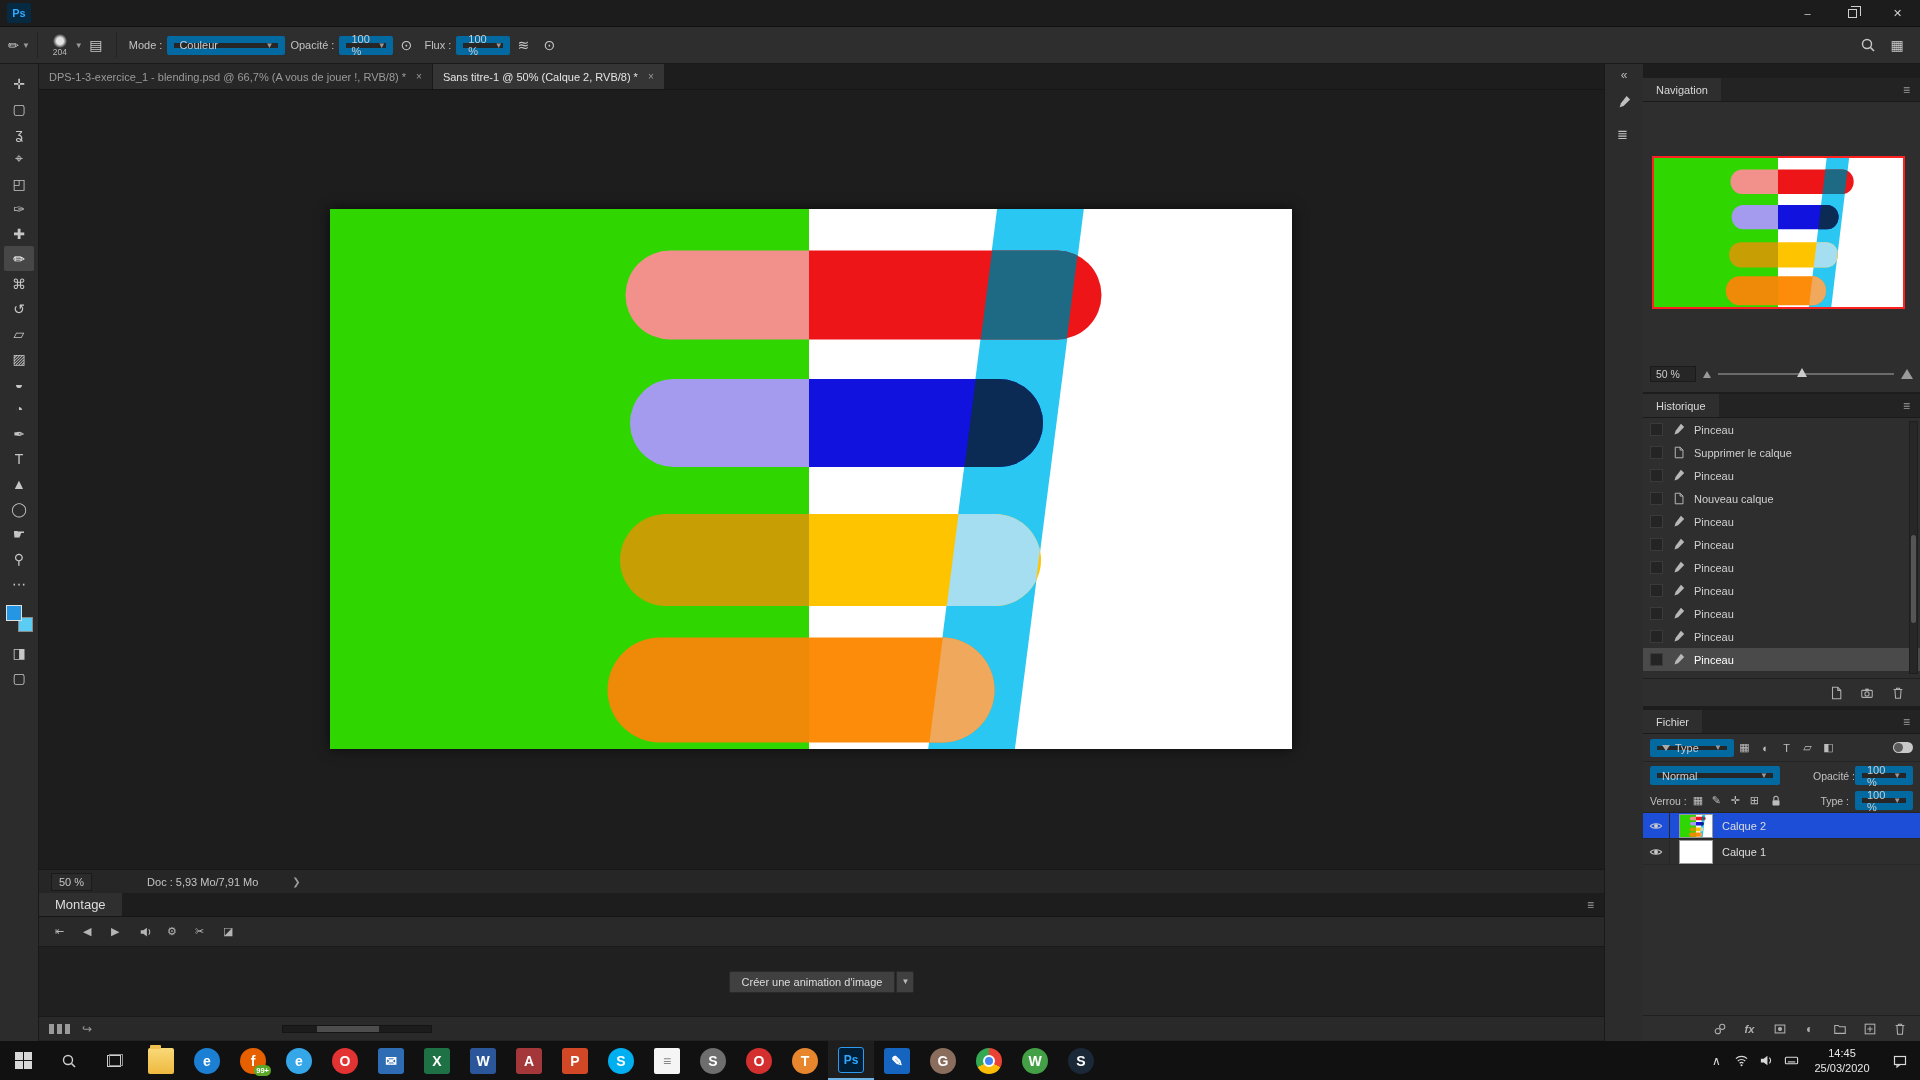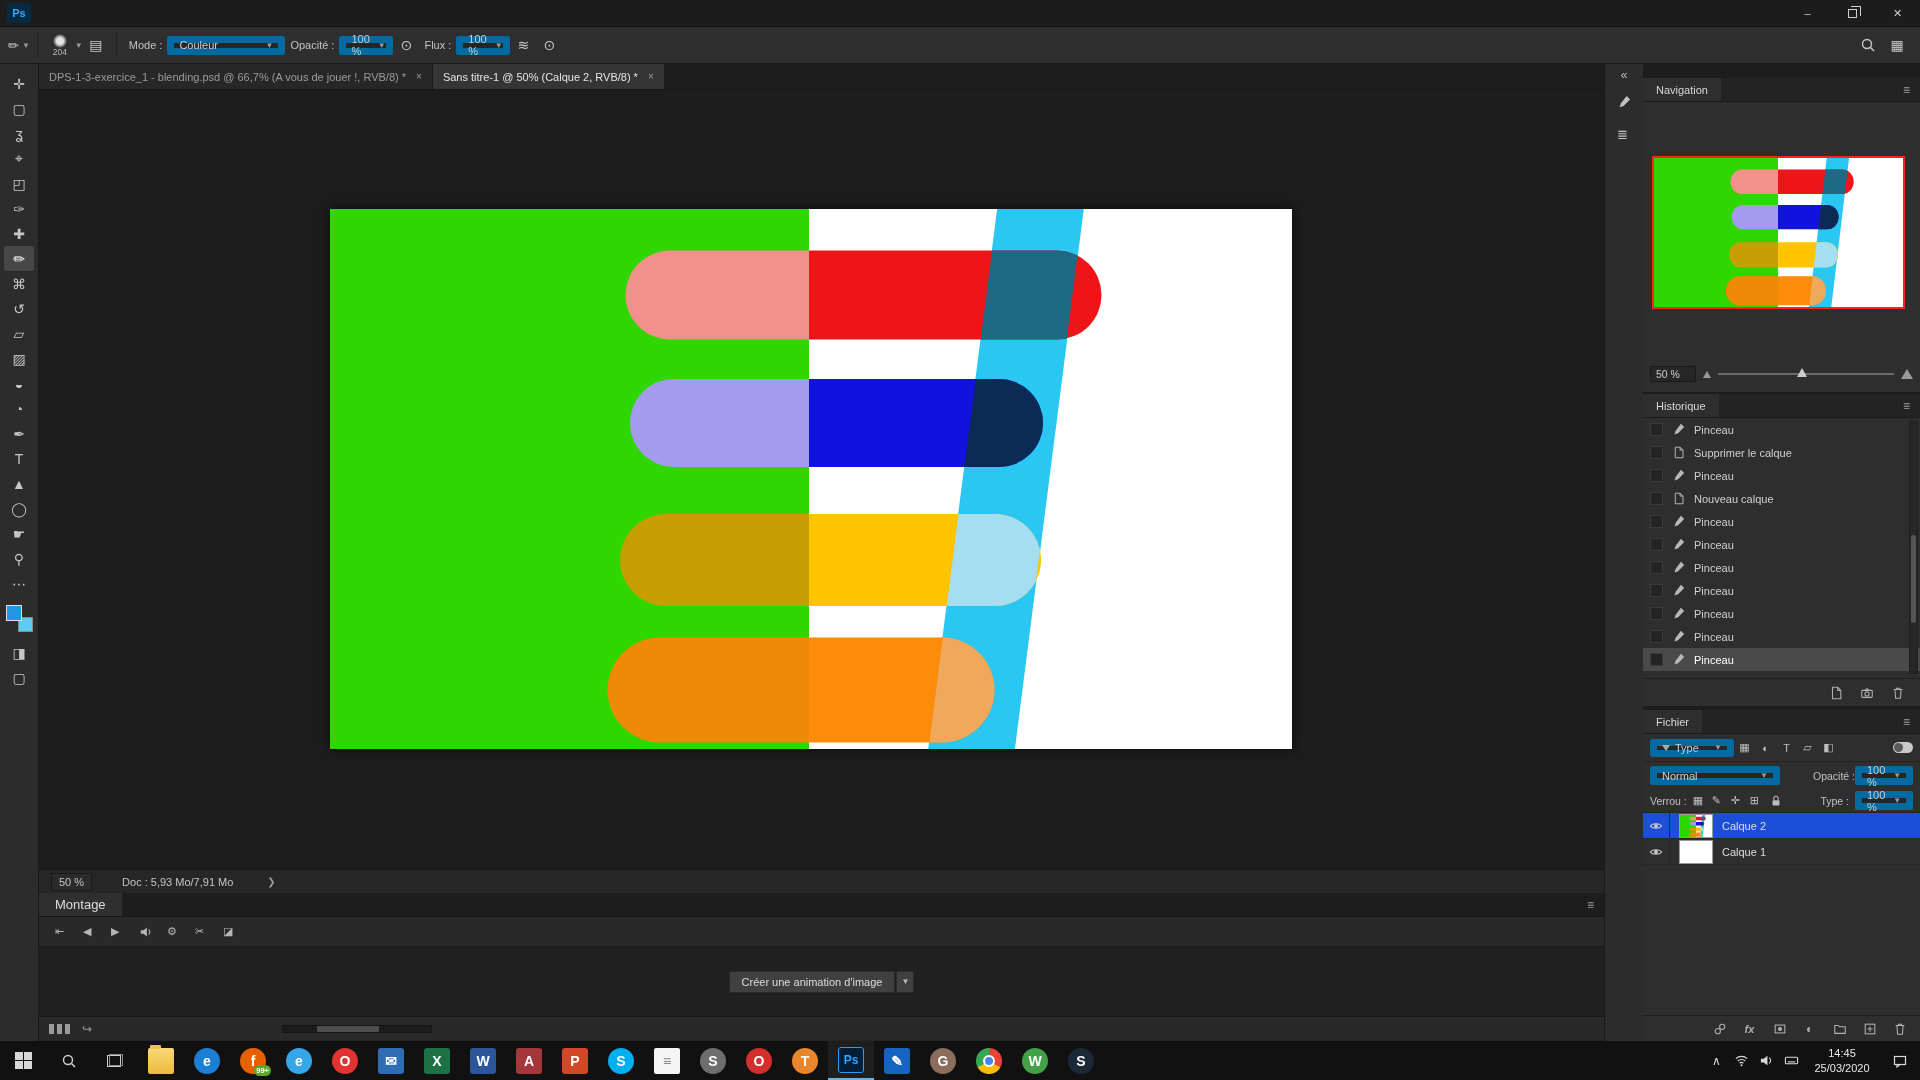--- a/index.html
+++ b/index.html
@@ -46,21 +46,21 @@
   .doc-tab { display:flex; align-items:center; padding:0 10px; font-size:11px; white-space:nowrap; }
   .doc-tab.inactive { background:#272727; color:#9a9a9a; border-right:1px solid #191919; }
   .doc-tab.active { background:#353535; color:#e4e4e4; }
   .tab-close { margin-left:10px; font-size:10px; color:#9a9a9a; }
 
   #canvas { position:absolute; left:0; top:26px; width:100%; height:779px; background:#1d1d1d; overflow:hidden; }
   #document { position:absolute; left:291px; top:119px; width:962px; height:540px; box-shadow:0 0 12px rgba(0,0,0,0.65); }
 
   #statusbar { position:absolute; left:0; top:805px; width:100%; height:24px; background:#262626; border-top:1px solid #171717; display:flex; align-items:center; font-size:11px; color:#c4c4c4; }
   #status-zoom { margin-left:12px; padding:2px 7px; background:#2b2b2b; border:1px solid #1a1a1a; }
-  #status-doc { margin-left:30px; }
+  #status-doc { margin-left:55px; }
   #status-chev { margin-left:34px; color:#9a9a9a; font-size:10px; }
 
   
   #montage { position:absolute; left:0; top:829px; width:100%; height:148px; background:#232323; }
   #montage-tabrow { height:24px; background:#1d1d1d; border-bottom:1px solid #161616; display:flex; align-items:stretch; }
   .mont-tab { display:flex; align-items:center; padding:0 16px; background:#2f2f2f; color:#dddddd; font-size:13px; }
   .panel-menu { margin-left:auto; align-self:center; margin-right:10px; color:#9f9f9f; font-size:12px; }
   #montage-toolbar { height:30px; background:#292929; border-bottom:1px solid #191919; display:flex; align-items:center; padding-left:10px; gap:2px; }
   .mt-btn { width:26px; height:22px; display:flex; align-items:center; justify-content:center; color:#b5b5b5; font-size:11px; }
   #montage-content { height:69px; display:flex; align-items:center; justify-content:center; background:#202020; }

